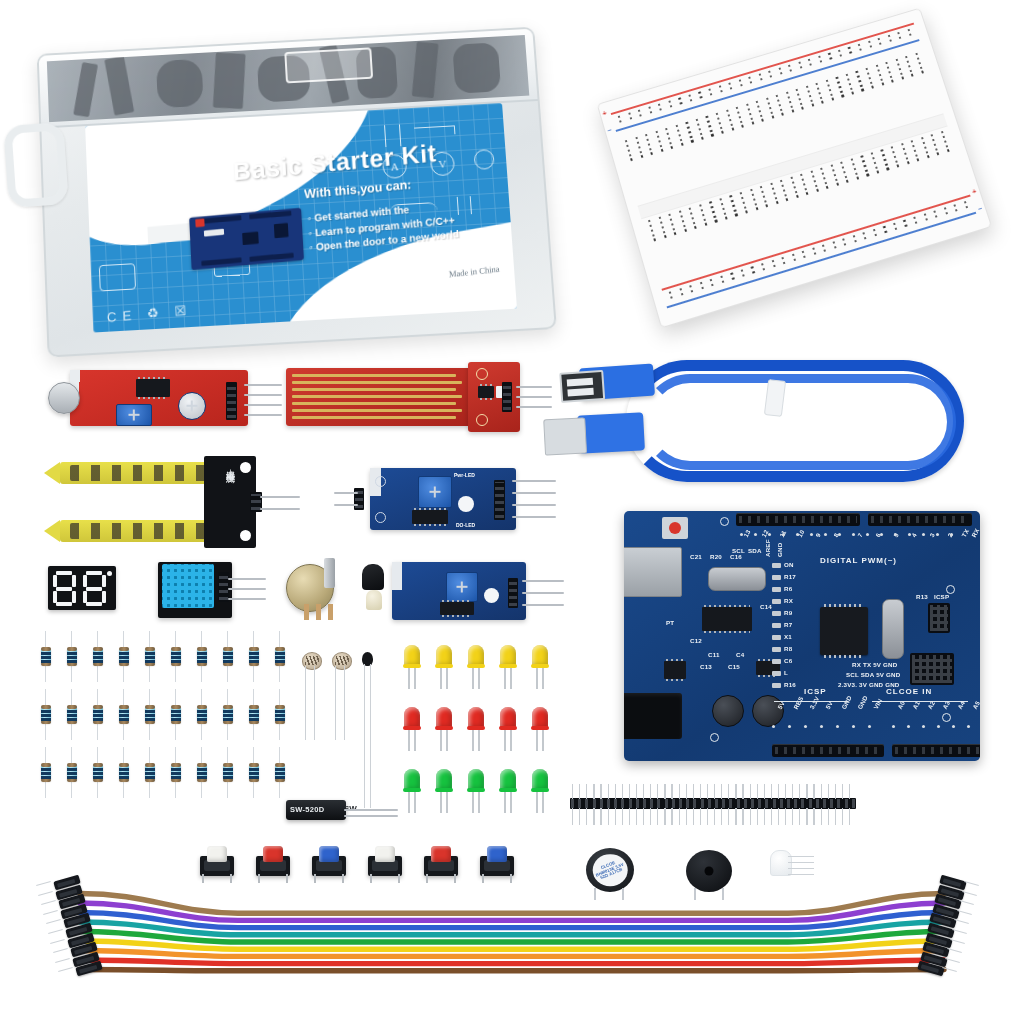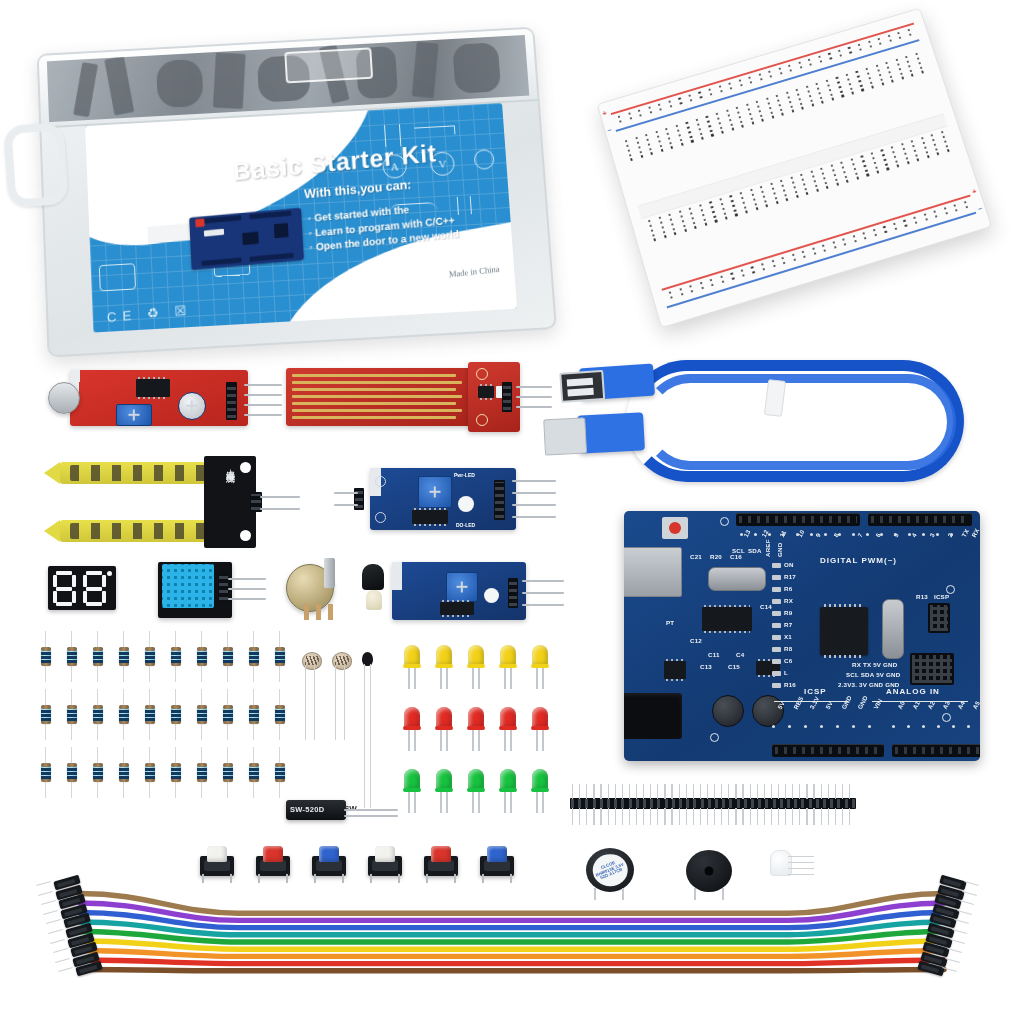--- a/index.html
+++ b/index.html
@@ -796,21 +796,21 @@
       <div class="icsp" style="left:304px;top:92px;width:22px;height:30px"></div>
       <div class="icsp" style="left:286px;top:142px;width:44px;height:32px"></div>
 
       <div class="silkpad" style="left:96px;top:6px"></div>
       <div class="silkpad" style="left:322px;top:74px"></div>
       <div class="silkpad" style="left:86px;top:222px"></div>
       <div class="silkpad" style="left:318px;top:202px"></div>
 
       <div class="silk silk-lg" style="left:196px;top:45px">DIGITAL PWM(~)</div>
       <div class="silk silk-lg" style="left:180px;top:176px">ICSP</div>
-      <div class="silk silk-lg" style="left:262px;top:176px">ANALOG IN</div>
+      <div class="silk silk-lg" style="left:262px;top:176px">CLCOE IN</div>
       <div class="silk" style="left:310px;top:82px">ICSP</div>
       <div class="silk" style="left:228px;top:150px">RX  TX  5V  GND</div>
       <div class="silk" style="left:222px;top:160px">SCL  SDA  5V  GND</div>
       <div class="silk" style="left:214px;top:170px">2.3V3. 3V GND GND</div>
       <div class="silk" style="left:108px;top:36px">SCL</div>
       <div class="silk" style="left:124px;top:36px">SDA</div>
       <div class="silk rot" style="left:140px;top:46px">AREF</div>
       <div class="silk rot" style="left:152px;top:46px">GND</div>
       <div class="silk" style="left:66px;top:42px">C21</div>
       <div class="silk" style="left:86px;top:42px">R20</div>

